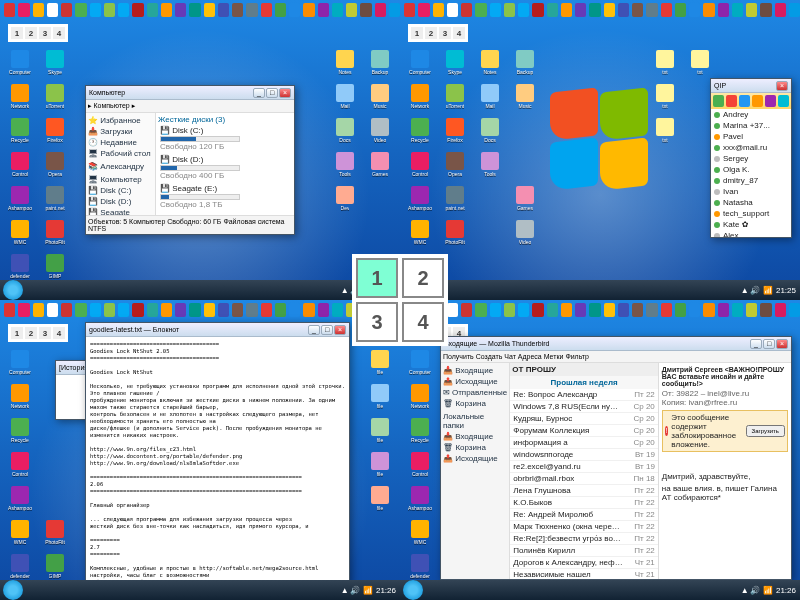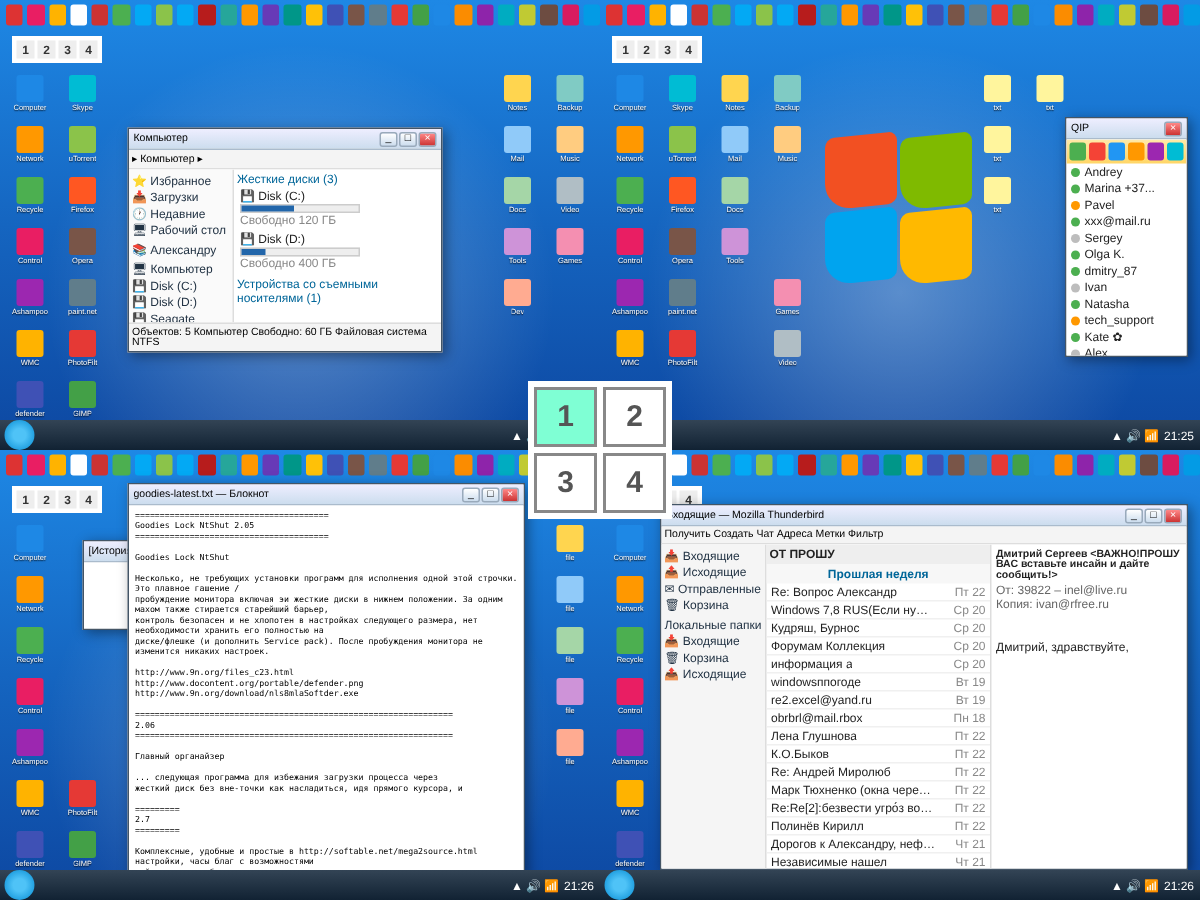--- a/index.html
+++ b/index.html
@@ -213,21 +213,23 @@
             <div>💾 Disk (C:)</div>
             <div>💾 Disk (D:)</div>
             <div>💾 Seagate Backup Plus</div>
           </div>
         <div class="explorer-main">
           <div style="color:#069">Жесткие диски (3)</div>
           <div id="drv"><div class="drive"><div>💾 Disk (C:)</div><div class="bar">
                   <div class="fill" style="width:45%"></div>
                 </div><div style="color:#888">Свободно 120 ГБ</div></div><div class="drive"><div>💾 Disk (D:)</div><div class="bar">
                   <div class="fill" style="width:20%"></div>
-                </div><div style="color:#888">Свободно 400 ГБ</div></div></div>
+                </div><div style="color:#888">Свободно 400 ГБ</div></div><div class="drive"><div>💾 Seagate (E:)</div><div class="bar">
+                  <div class="fill" style="width:10%"></div>
+                </div><div style="color:#888">Свободно 1,8 ТБ</div></div></div>
           <div style="color:#069;margin-top:3px">Устройства со съемными носителями (1)</div>
 
         </div>
       </div>
     </div>
     <div class="explorer-nav" style="border-top:1px solid #ddd;border-bottom:none">Объектов: 5    Компьютер    Свободно: 60 ГБ    Файловая система NTFS</div>
   </div>
   <div class="taskbar">
     <div class="start"></div>
     <div class="tray">
@@ -807,21 +809,27 @@
               <div class="mail-row">
                 <span style="overflow:hidden;white-space:nowrap;text-overflow:ellipsis;max-width:110px">Независимые нашел</span>
                 <span style="color:#888">Чт 21</span>
               </div>
             </div>
         </div>
         <div class="mail-preview">
           <h4>Дмитрий Сергеев &lt;ВАЖНО!ПРОШУ ВАС вставьте инсайн и дайте сообщить!&gt;</h4>
           <div style="color:#666">От: 39822 – inel@live.ru</div>
           <div style="color:#666">Копия: ivan@rfree.ru</div>
+          <div class="warn">
+            <div class="wi">!</div>
+            <span>Это сообщение содержит заблокированное вложение.</span>
+            <button style="margin-left:auto;font-size:6px;padding:1px 4px">Загрузить</button>
+          </div>
           <div style="margin-top:20px">Дмитрий, здравствуйте,</div>
+          <div style="margin-top:3px">на ваше влия. в, пишет Галина АТ собираются*</div>
 
         </div>
       </div>
     </div>
   </div>
   <div class="taskbar">
     <div class="start"></div>
     <div class="tray">
         <span>▲ 🔊 📶</span>
         <span>21:26</span>

